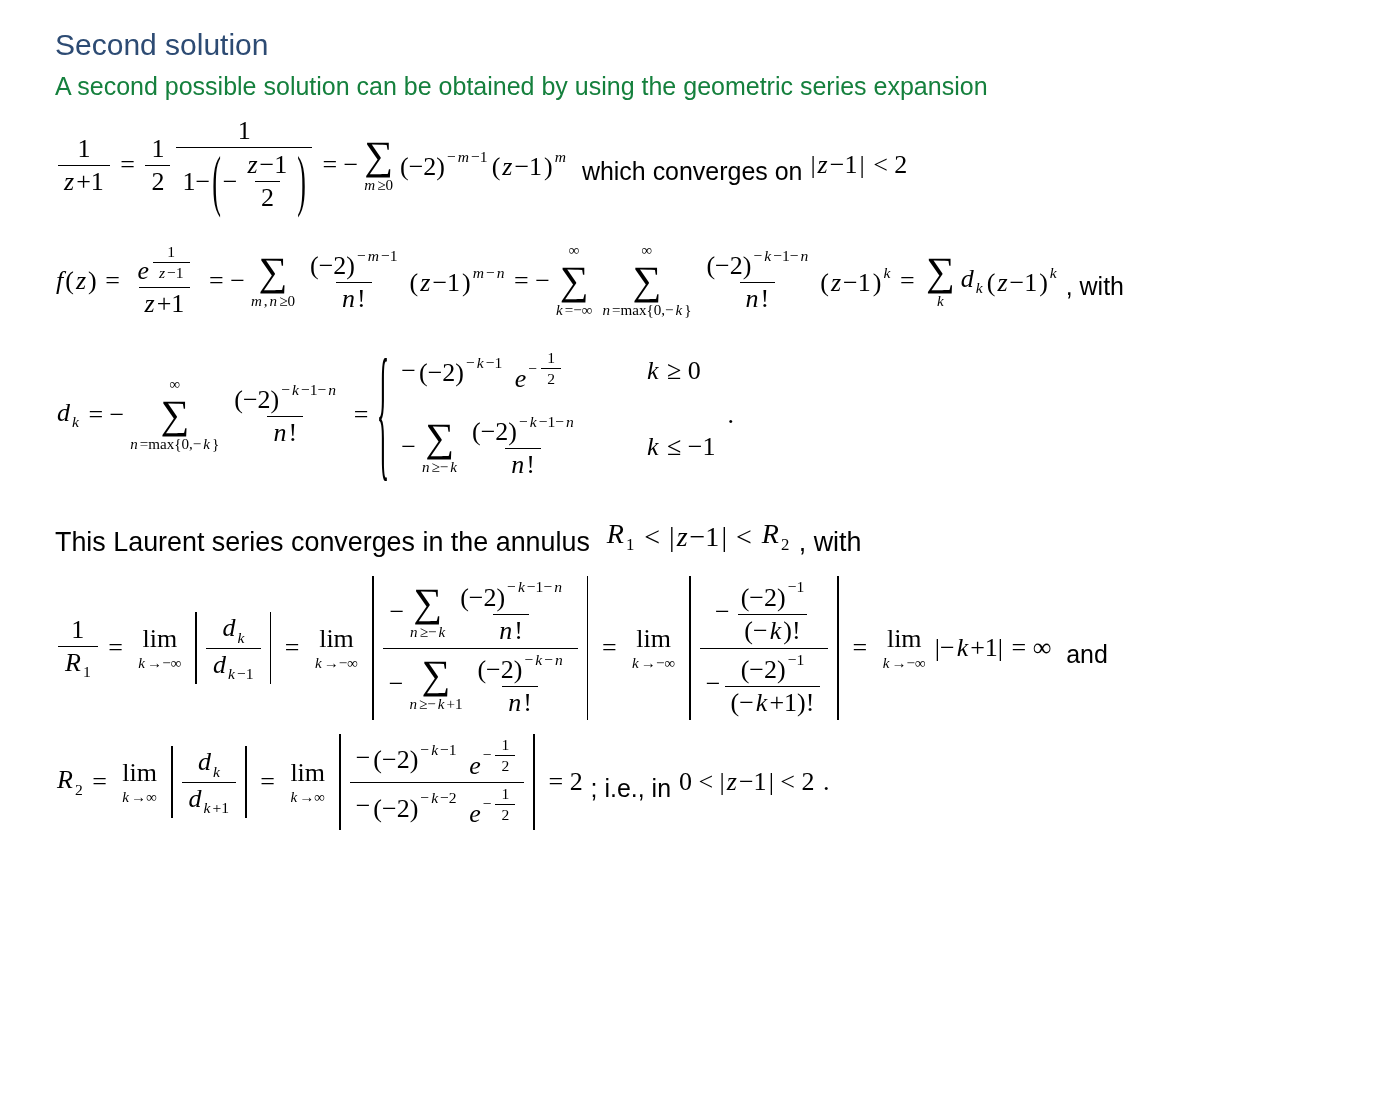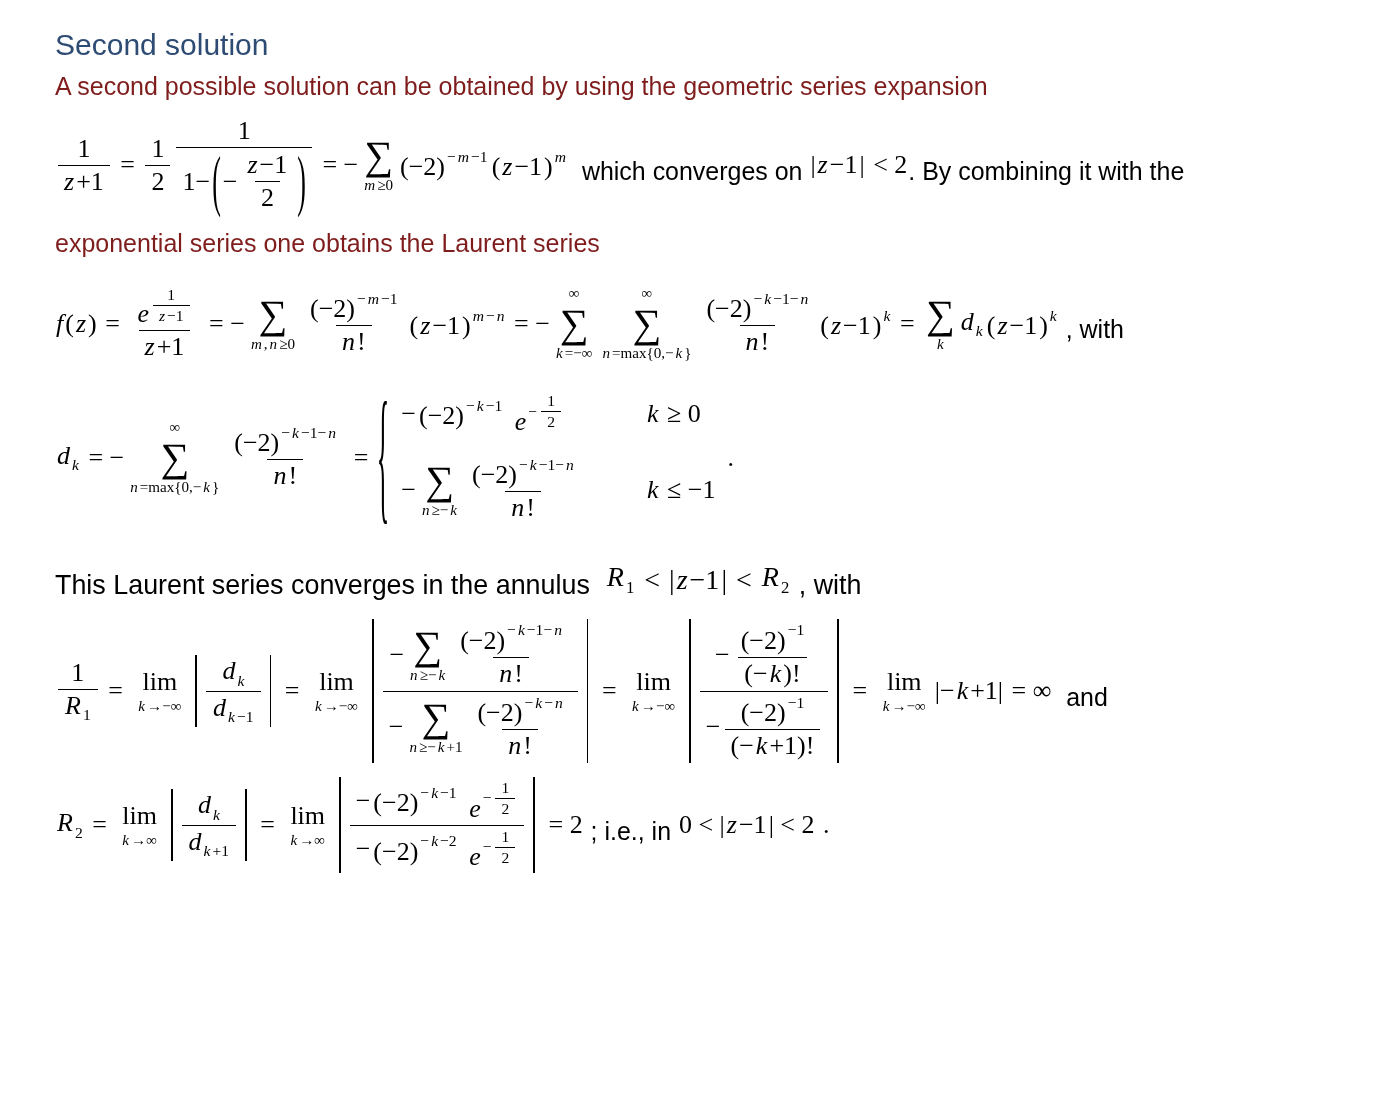--- a/index.html
+++ b/index.html
@@ -1,19 +1,19 @@
 <!DOCTYPE html>
 <html><head>
 <meta charset="utf-8">
 <style>
   html,body{margin:0;padding:0;background:#ffffff;}
   body{width:1398px;height:1094px;overflow:hidden;color:#000;}
   .page{padding:20px 20px 0 55px;}
   .title{font-family:"Liberation Sans",sans-serif;font-weight:400;font-size:30px;margin:8px 0 10px 0;}
-  .body-text{font-family:"Liberation Sans",sans-serif;font-size:25px;margin:10px 0 4px 0;color:#7f1d1d;}
+  .body-text{font-family:"Liberation Sans",sans-serif;font-size:25px;margin:10px 0 4px 0;color:#15803d;}
   .math-block{font-family:"Liberation Serif",serif;font-size:26px;display:flex;align-items:center;white-space:nowrap;margin:14px 0;}
   .mixed{font-size:28px;}
   .mi{white-space:pre;padding:0 1px;}
   .it{font-style:italic;}
   .mtxt{white-space:pre;font-family:"Liberation Sans",sans-serif;font-size:0.96em;margin-top:12px;}
   .mrow{display:inline-flex;align-items:center;}
   .mfrac{display:inline-flex;flex-direction:column;align-items:center;margin:0 3px;vertical-align:middle;}
   .mfrac > .num,.mfrac > .den{display:inline-flex;justify-content:center;align-items:center;padding:1px 5px;}
   .mfrac > .den{border-top:1.7px solid currentColor;}
   .mbig{display:inline-flex;flex-direction:column;align-items:center;margin:0 4px;line-height:1;}
@@ -110,24 +110,22 @@
               <span class="mi">−1</span>
               <span class="mi">)</span>
             </span>
           </span><span class="msup"><span class="mi it">m</span></span></span>
         <span class="mtxt">  which converges on </span>
         <span class="mi">|</span>
         <span class="mi it">z</span>
         <span class="mi">−1</span>
         <span class="mi">|</span>
         <span class="mi"> &lt; 2</span>
-        <span class="mtxt">. By combining it with the</span>
       </span>
     </div>
-  <p class="body-text">exponential series one obtains the Laurent series</p>
   <div class="math-block" style="margin-top:26px;">
       <span class="mrow">
         <span class="mi it">f</span>
         <span class="mi">(</span>
         <span class="mi it">z</span>
         <span class="mi">)</span>
         <span class="mi"> = </span>
         <span class="mfrac">
           <span class="num">
             <span class="mrow">

